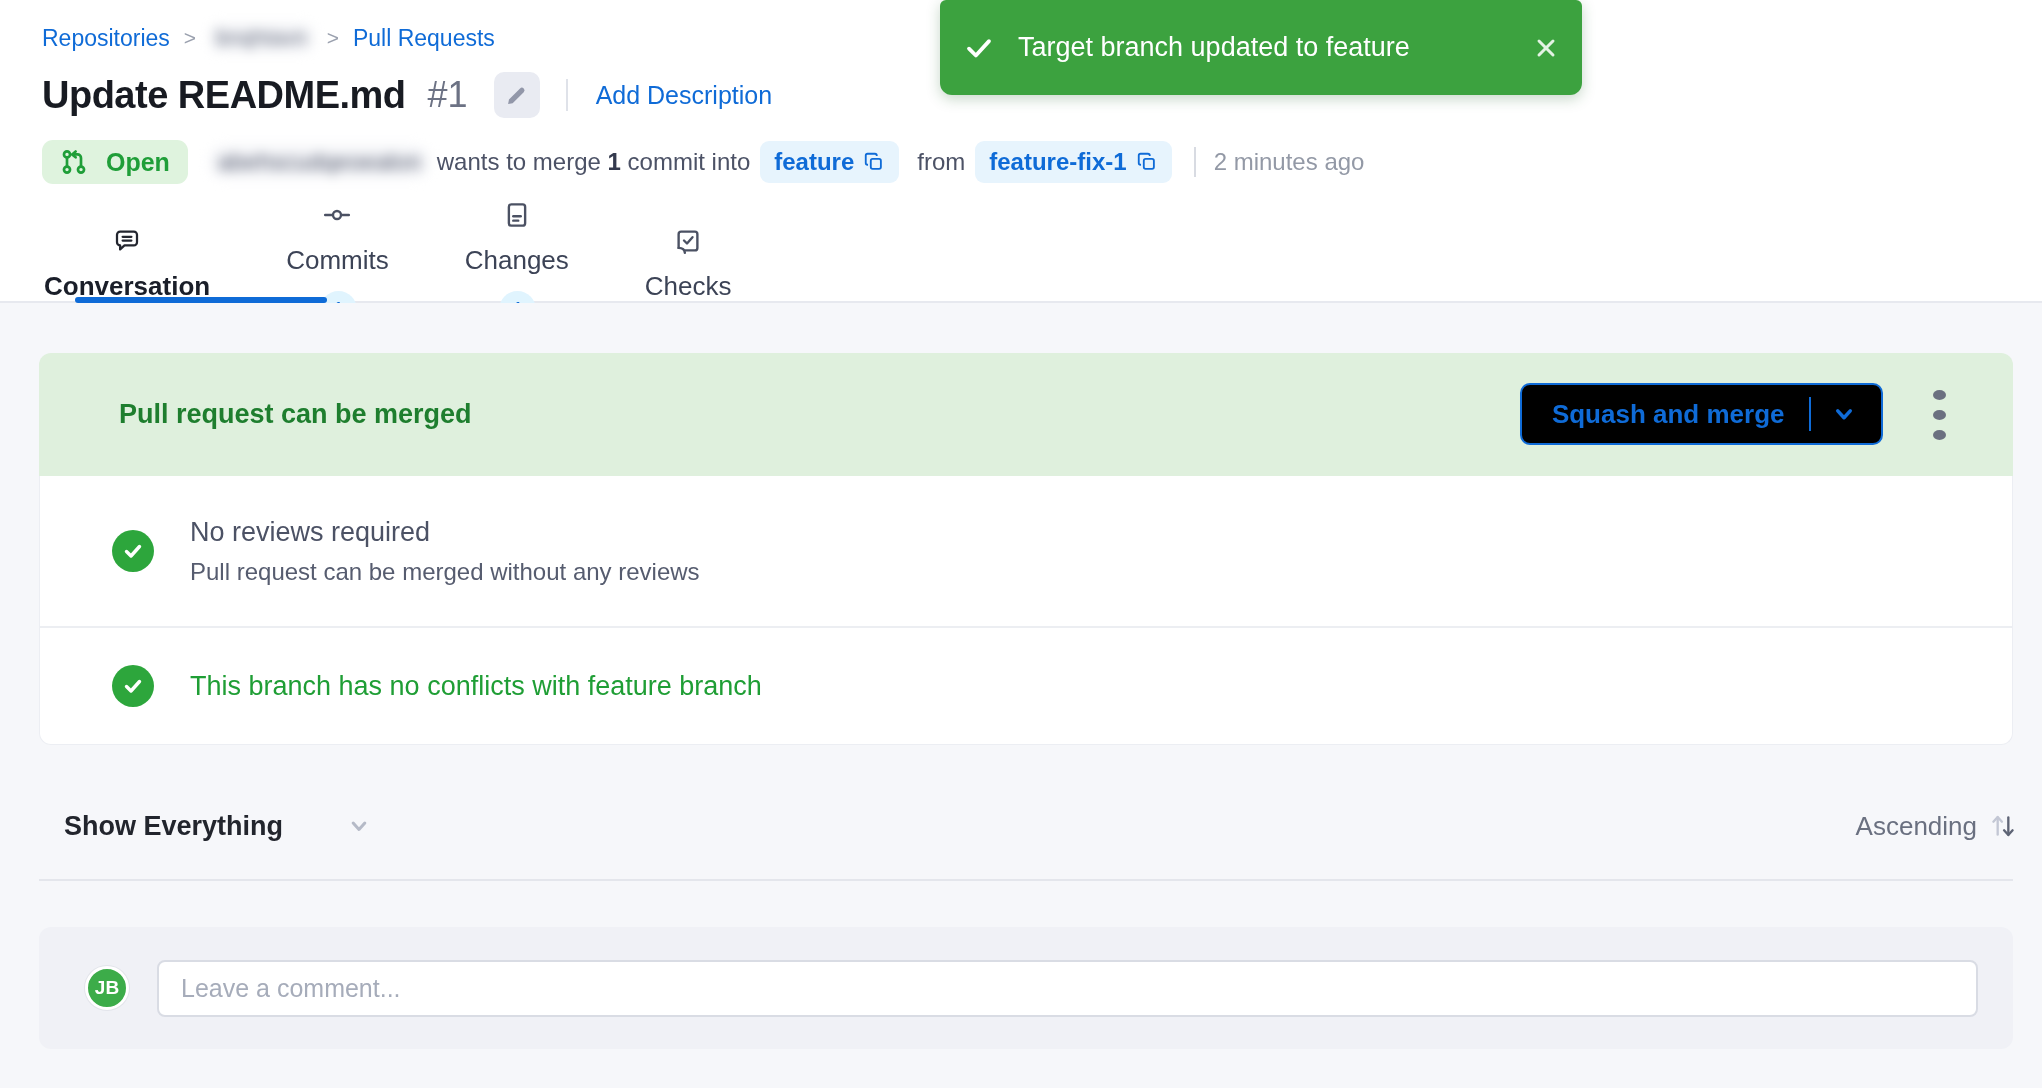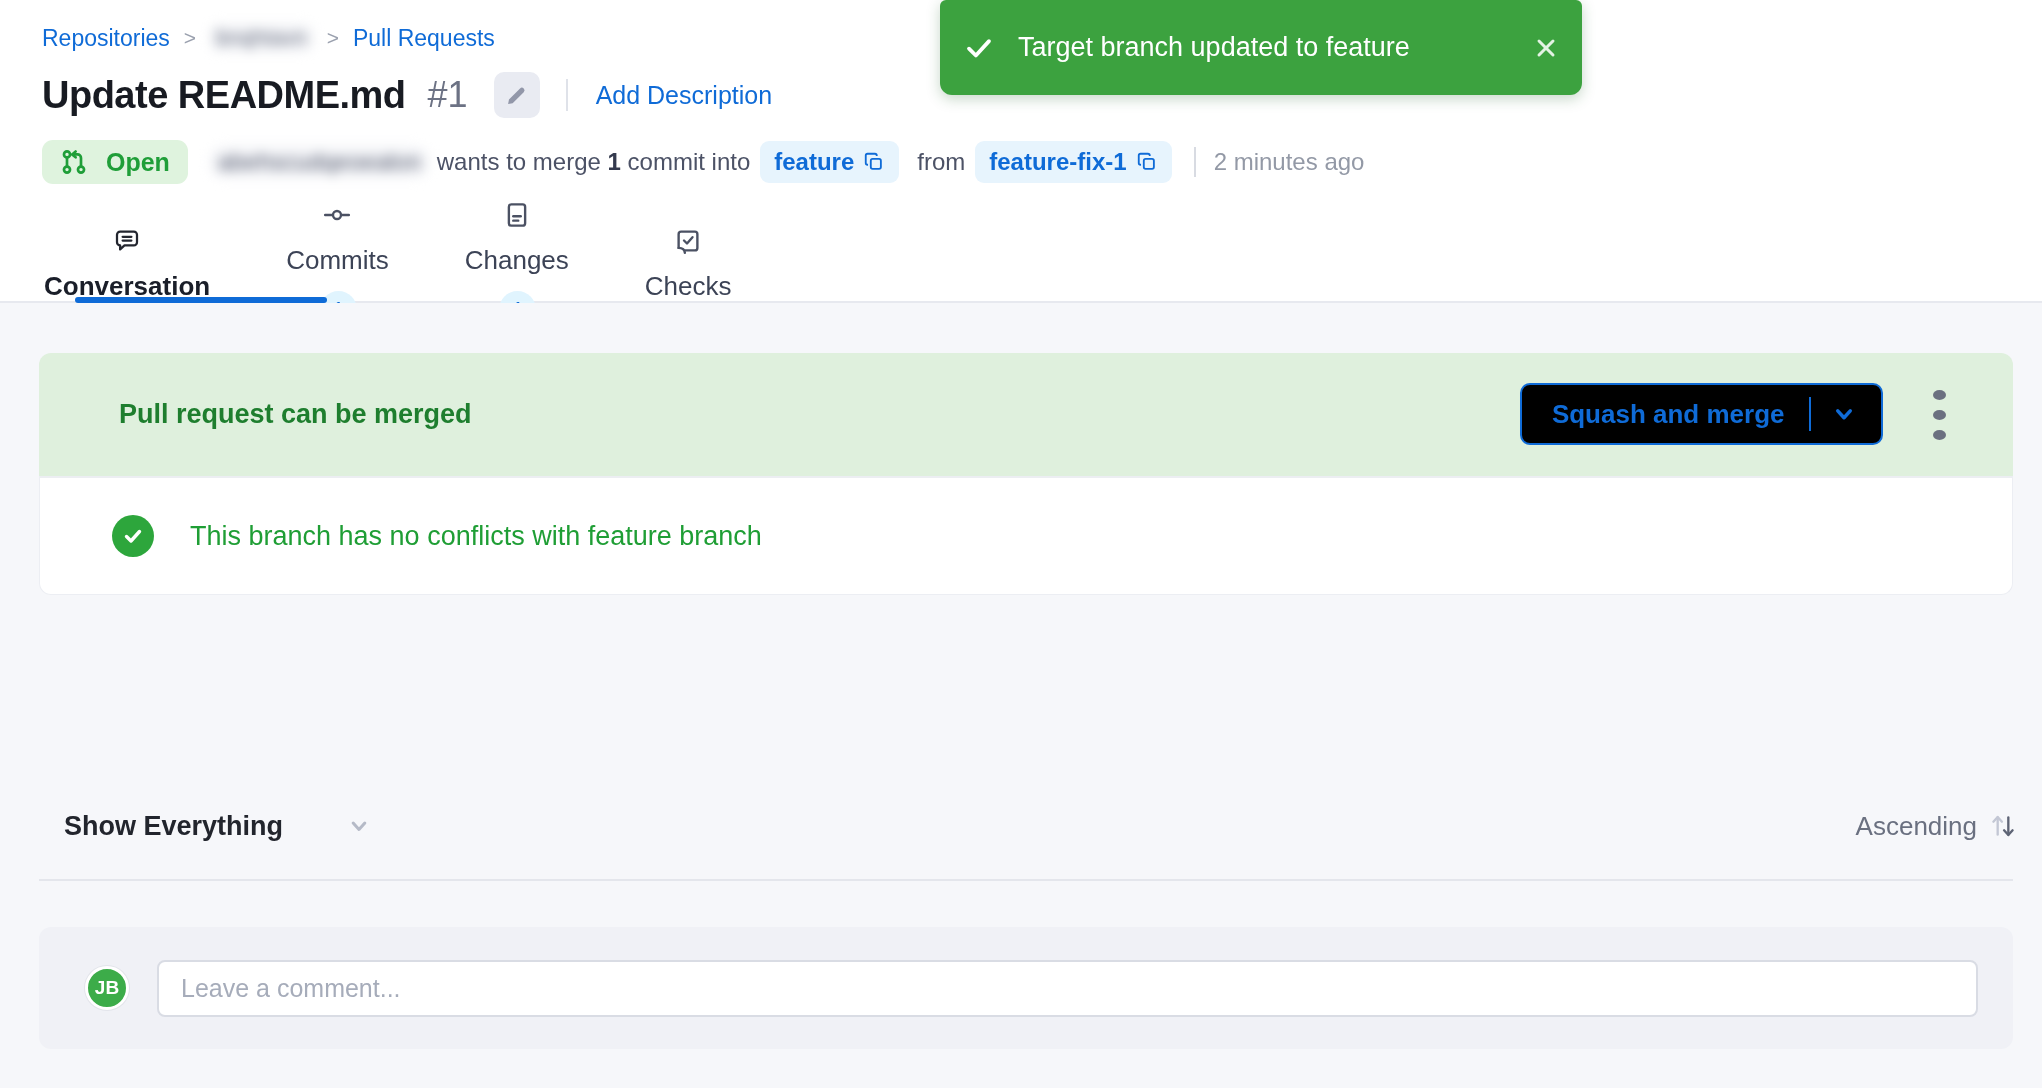--- a/index.html
+++ b/index.html
@@ -213,20 +213,31 @@
             <path d="M7 9.5 L12 15 L17 9.5"></path>
           </svg>
         </div>
         <div class="kebab">
           <i></i>
           <i></i>
           <i></i>
         </div>
       </div>
       <div class="merge-rows">
+        <div class="check-row r1">
+          <span class="check-circle">
+            <svg width="24" height="24" viewBox="0 0 24 24" fill="none" stroke="#ffffff" stroke-width="3.4" stroke-linecap="round" stroke-linejoin="round">
+              <path d="M5.5 12.5 L10 17 L18.5 7.5"></path>
+            </svg>
+          </span>
+          <span class="check-texts">
+            <div class="check-title">No reviews required</div>
+            <div class="check-sub">Pull request can be merged without any reviews</div>
+          </span>
+        </div>
         <div class="row-sep"></div>
         <div class="check-row r2">
           <span class="check-circle">
             <svg width="24" height="24" viewBox="0 0 24 24" fill="none" stroke="#ffffff" stroke-width="3.4" stroke-linecap="round" stroke-linejoin="round">
               <path d="M5.5 12.5 L10 17 L18.5 7.5"></path>
             </svg>
           </span>
           <span class="conflict-title">This branch has no conflicts with feature branch</span>
         </div>
       </div>

